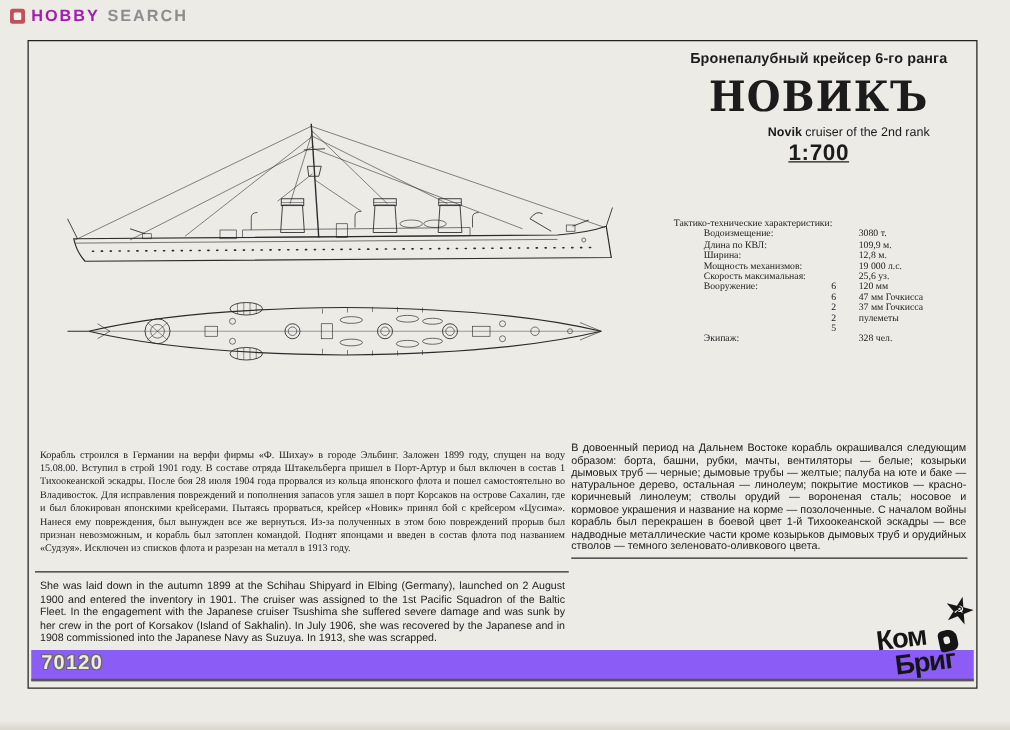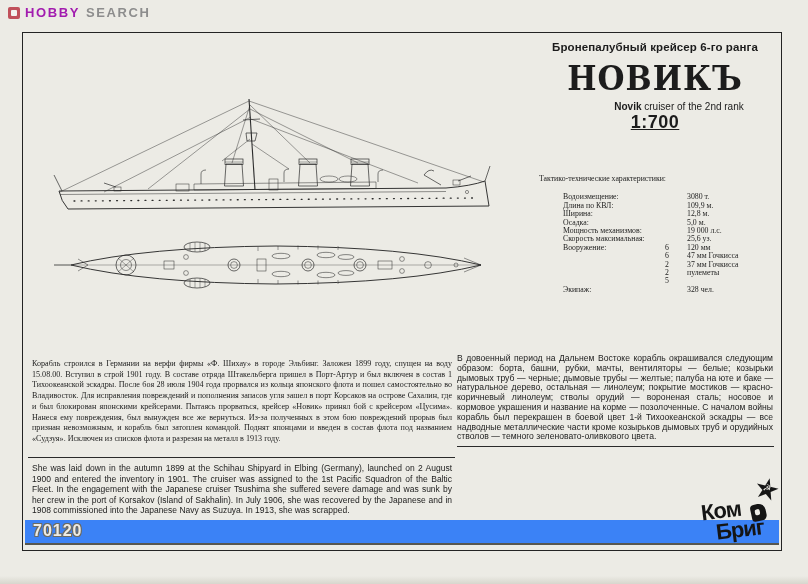--- a/index.html
+++ b/index.html
@@ -23,37 +23,37 @@
   .title-ru{font-size:11.5px;font-weight:bold;letter-spacing:0.1px;}
   .ship-name{font-family:"DejaVu Serif",serif;font-weight:bold;font-size:31px;letter-spacing:1px;
              margin-top:7px;transform:scaleY(1.08);}
   .title-en{font-size:10px;margin-top:5px;}
   .title-en b{font-weight:bold;margin-left:48px;}
   .scale{display:inline-block;font-size:18px;font-weight:bold;text-decoration:underline;letter-spacing:0.5px;}
 
   
   .specs{position:absolute;left:516px;top:142px;width:240px;font-family:"Liberation Serif",serif;
          font-size:7.8px;line-height:8.4px;}
-  .specs-heading{margin-bottom:10px;}
+  .specs-heading{}
   .spec-row{display:grid;grid-template-columns:102px 22px 1fr;padding-left:24px;}
 
   
   .drawing{position:absolute;left:3px;top:56px;}
 
   
   .para{position:absolute;text-align:justify;}
   .para-ru-left{left:9px;top:326px;width:420px;font-family:"Liberation Serif",serif;font-size:8.1px;line-height:10.7px;}
   .para-en{left:9px;top:430px;width:420px;font-size:8.5px;line-height:10.6px;}
   .para-ru-right{left:434px;top:321px;width:316px;font-size:8.6px;line-height:9.8px;}
   .rule{position:absolute;height:1.2px;background:#2a2a2a;}
   .rule-left{left:5px;top:424px;width:427px;}
   .rule-right{left:434px;top:413px;width:317px;}
 
   
-  .code-bar{position:absolute;left:2px;right:2px;top:487px;height:23px;background:#3b82f6;
+  .code-bar{position:absolute;left:2px;right:2px;top:487px;height:23px;background:#8b5cf6;
             border-bottom:2.5px solid #57564f;padding-left:27px;}
   .product-code{position:absolute;left:8px;top:2px;font-size:16px;font-weight:bold;letter-spacing:1px;
             color:#edebe4;text-shadow:-1px -1px 0 #6b6a63,1px -1px 0 #6b6a63,-1px 1px 0 #6b6a63,1px 1px 0 #6b6a63;}
 
   
   .kombrig{position:absolute;left:676px;top:450px;width:96px;height:68px;z-index:3;}
   .logo-kom,.logo-brig{position:absolute;font-weight:bold;font-size:22px;letter-spacing:-1px;
             transform:rotate(-7deg);color:#151515;line-height:1;}
   .logo-kom{left:2px;top:17px;}
   .logo-brig{left:17px;top:36px;}
@@ -94,25 +94,20 @@
           <span>Длина по КВЛ:</span>
           <span></span>
           <span>109,9 м.</span>
         </div>
       <div class="spec-row">
           <span>Ширина:</span>
           <span></span>
           <span>12,8 м.</span>
         </div>
       <div class="spec-row">
-          <span>Осадка:</span>
-          <span></span>
-          <span>5,0 м.</span>
-        </div>
-      <div class="spec-row">
           <span>Мощность механизмов:</span>
           <span></span>
           <span>19 000 л.с.</span>
         </div>
       <div class="spec-row">
           <span>Скорость максимальная:</span>
           <span></span>
           <span>25,6 уз.</span>
         </div>
       <div class="spec-row">

